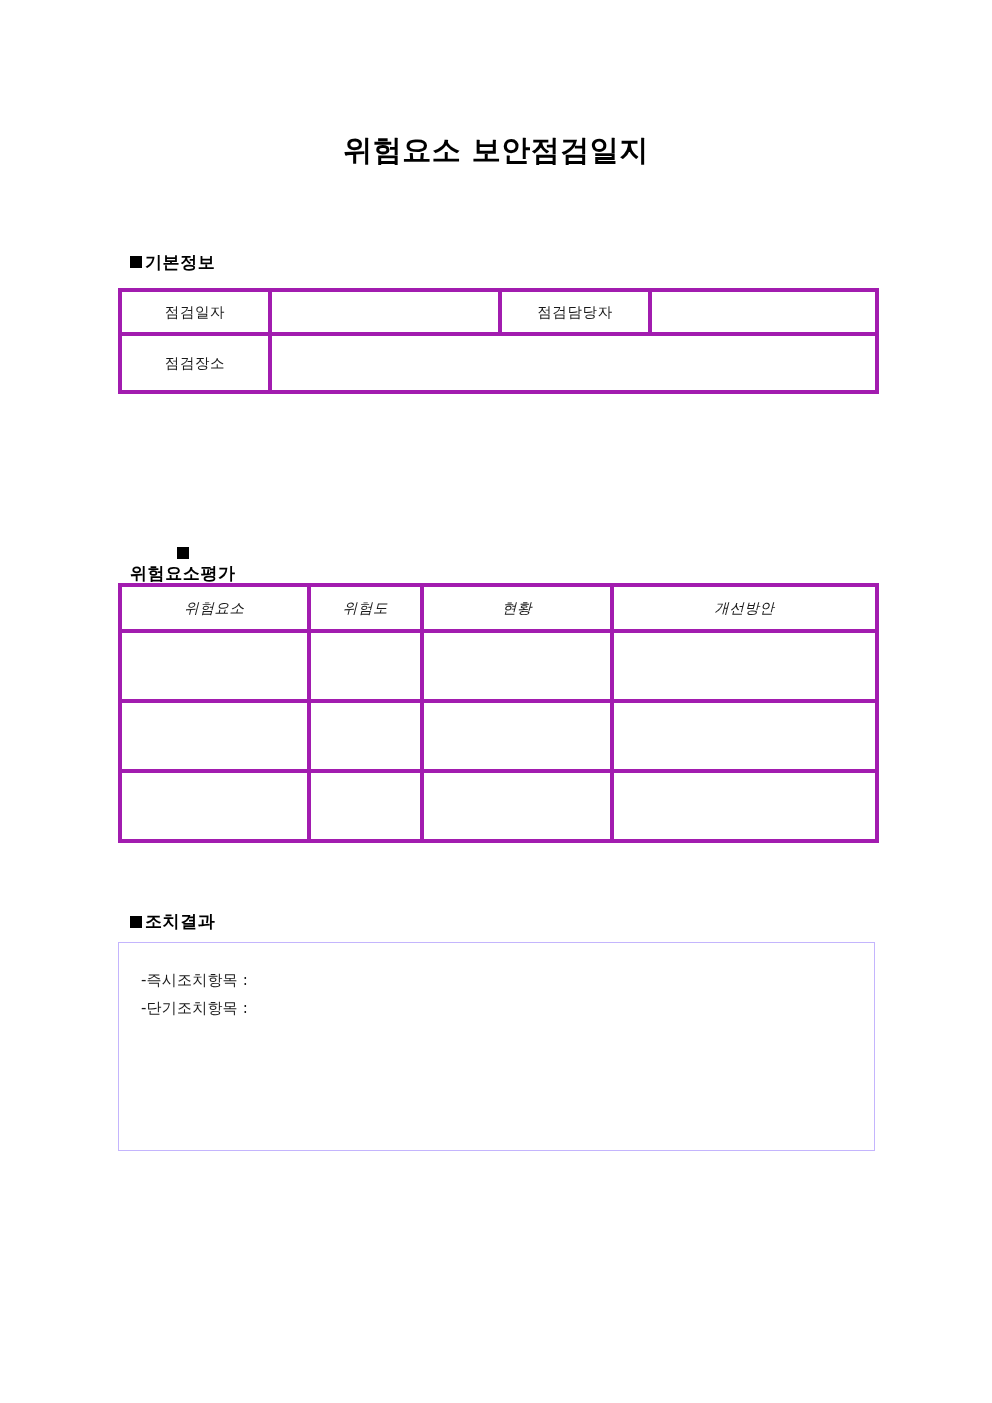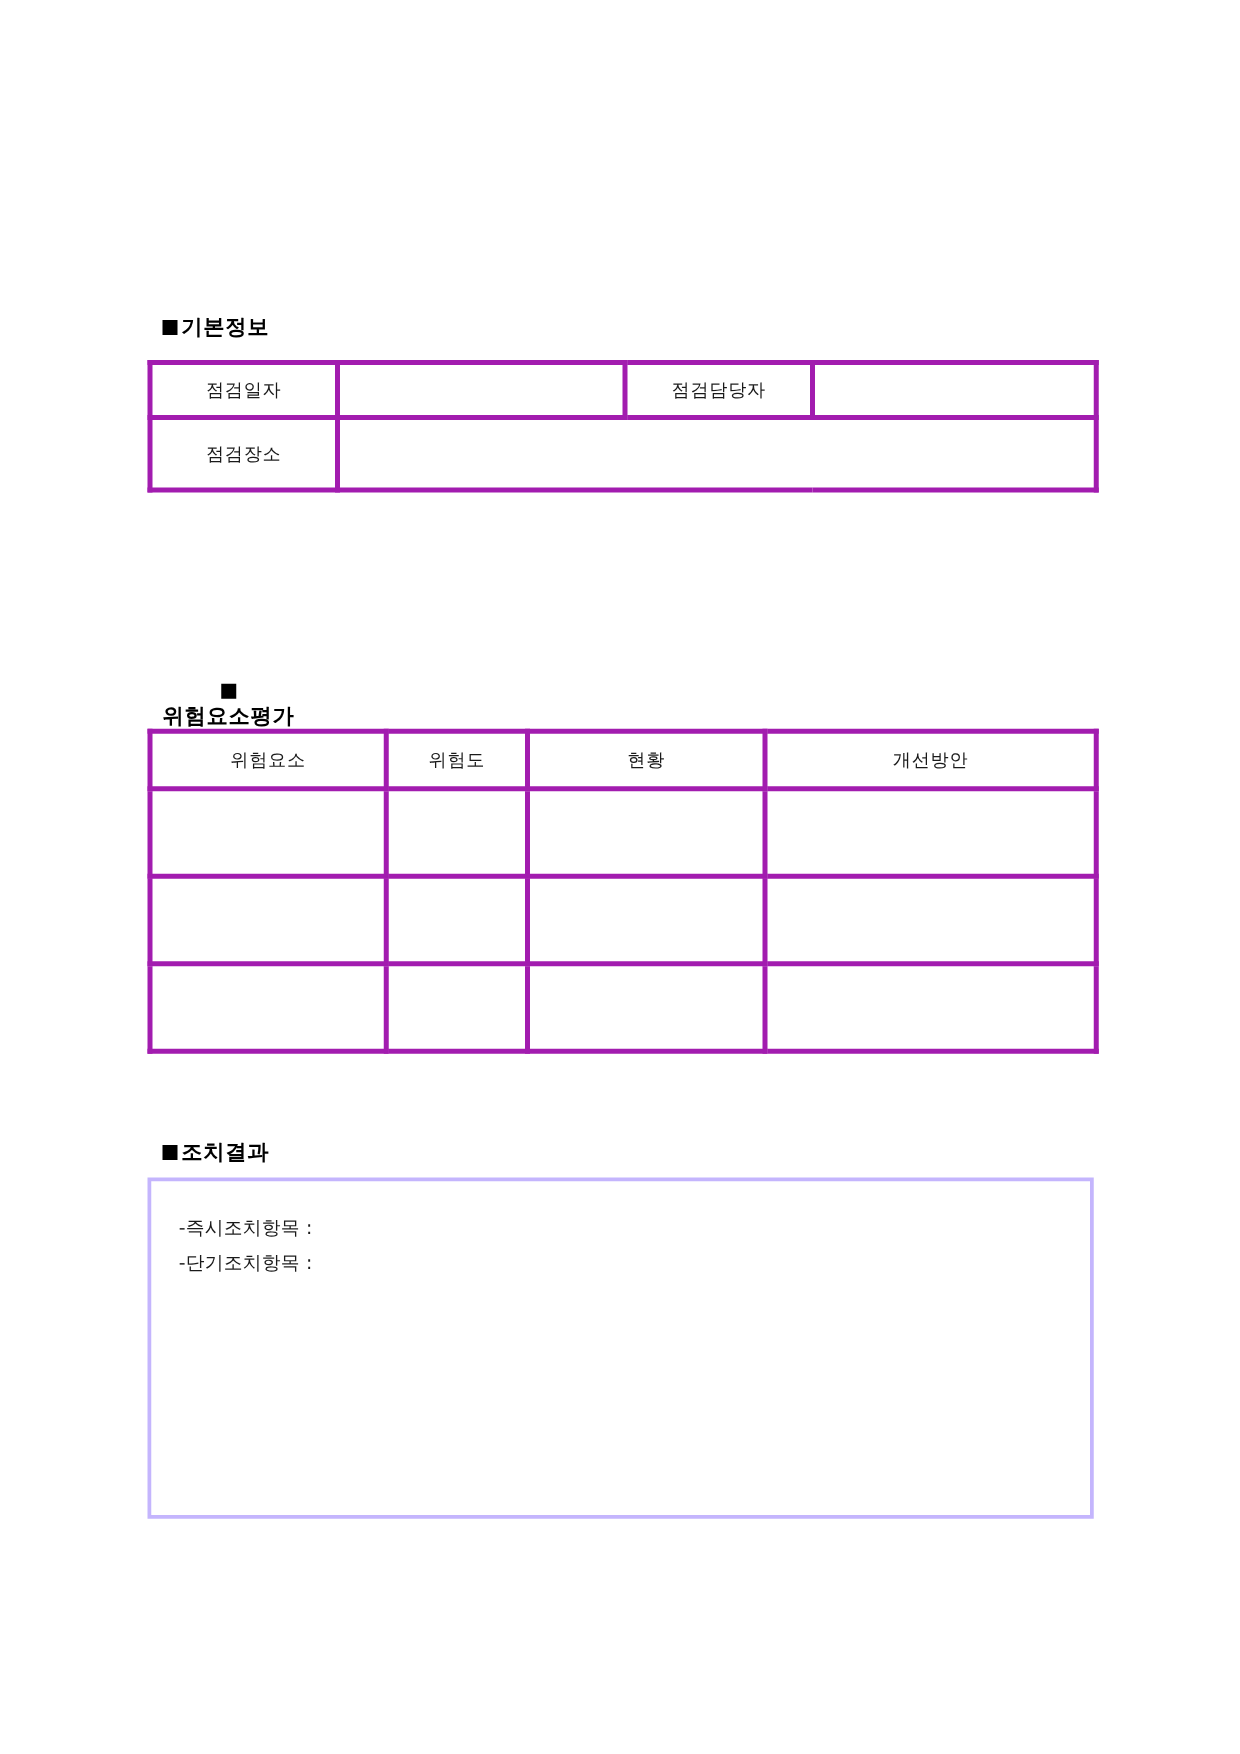--- a/index.html
+++ b/index.html
@@ -99,47 +99,48 @@
   }
   #table-basic tr.r-normal td { height: 44px; }
   #table-basic tr.r-tall   td { height: 58px; }
 
   
   #table-risk {
     left: 118px;
     top: 583px;
     width: 757px;
   }
-  #table-risk th { height: 46px; }
+  #table-risk th { height: 46px; font-style: italic; }
   #table-risk td.body-cell { height: 70px; }
 
   
   #action-box {
     position: absolute;
     left: 118px;
     top: 942px;
     width: 757px;
-    height: 273px;
-    border: 3px solid #c4b5fd;
+    height: 209px;
+    border: 1px solid #c4b5fd;
     background: #ffffff;
     padding: 23px 0 0 22px;
   }
   #action-box .action-line {
     font-size: 15px;
     line-height: 28px;
     color: #1a1a1a;
     white-space: pre;
     letter-spacing: 0.2px;
   }
 </style>
 </head>
 <body>
 
 <div class="page">
 
+  <div class="doc-title">위험요소 보안점검일지</div>
 
   <div class="section-heading" id="heading-basic">
     <span class="bullet-square"></span>
     <span class="heading-text">기본정보</span>
   </div>
 
   <table class="form-table" id="table-basic">
     <colgroup>
       <col style="width:150px">
       <col style="width:230px">

